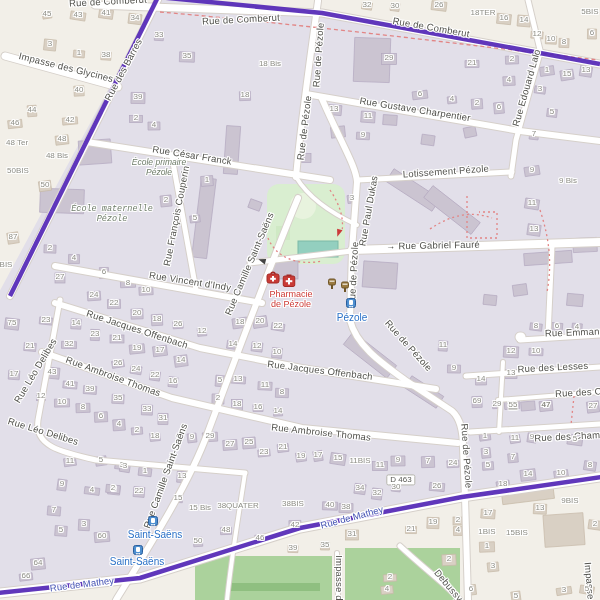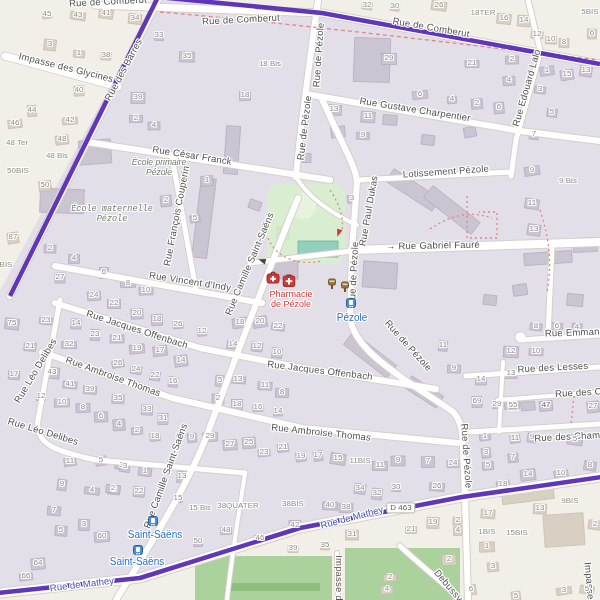--- a/index.html
+++ b/index.html
@@ -362,21 +362,21 @@
 Pézole</div>
       <div class="lb lb-sc" style="left: 112px; top: 215px; font-family: Liberation Mono, monospace;">École maternelle
 Pézole</div>
       <div class="lb lb-ph" style="left: 291px; top: 299px;">Pharmacie
 de Pézole</div>
       <div class="lb lb-tr" style="left: 352px; top: 318px;">Pézole</div>
       <div class="lb lb-tr" style="left: 155px; top: 535px;">Saint-Saëns</div>
       <div class="lb lb-tr" style="left: 137px; top: 562px;">Saint-Saëns</div>
       <div class="lb lb-rt" style="left: 352px; top: 518px; transform: translate(-50%, -50%) rotate(-15deg);">Rue de Mathey</div>
       <div class="lb lb-rt" style="left: 82px; top: 585px; transform: translate(-50%, -50%) rotate(-7deg);">Rue de Mathey</div>
-      <div class="lb lb-badge" style="left: 401px; top: 508px;">D 463</div>
+      <div class="lb lb-badge" style="left: 401px; top: 480px;">D 463</div>
       <div class="lb lb-num" style="left: 483px; top: 13px;">18TER</div>
       <div class="lb lb-num" style="left: 590px; top: 12px;">5BIS</div>
       <div class="lb lb-num" style="left: 568px; top: 181px; text-align: center;">9 Bis</div>
       <div class="lb lb-num" style="left: 270px; top: 64px;">18 Bis</div>
       <div class="lb lb-num" style="left: 17px; top: 143px;">48 Ter</div>
       <div class="lb lb-num" style="left: 57px; top: 156px;">48 Bis</div>
       <div class="lb lb-num" style="left: 18px; top: 171px;">50BIS</div>
       <div class="lb lb-num" style="left: 6px; top: 265px;">BIS</div>
       <div class="lb lb-num" style="left: 360px; top: 461px;">11BIS</div>
       <div class="lb lb-num" style="left: 570px; top: 501px;">9BIS</div>

